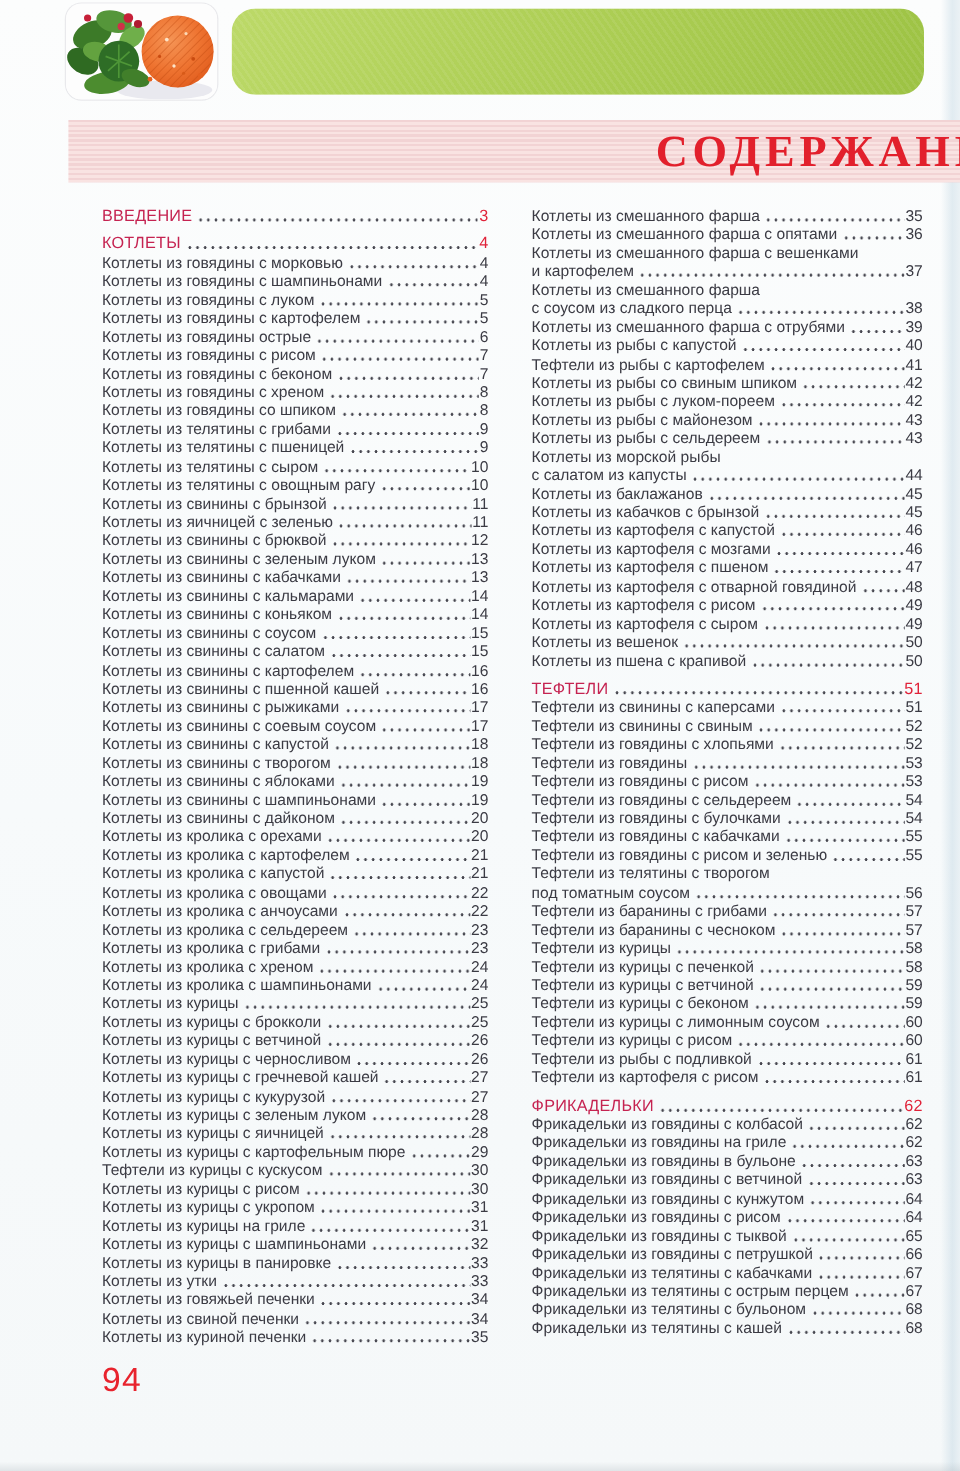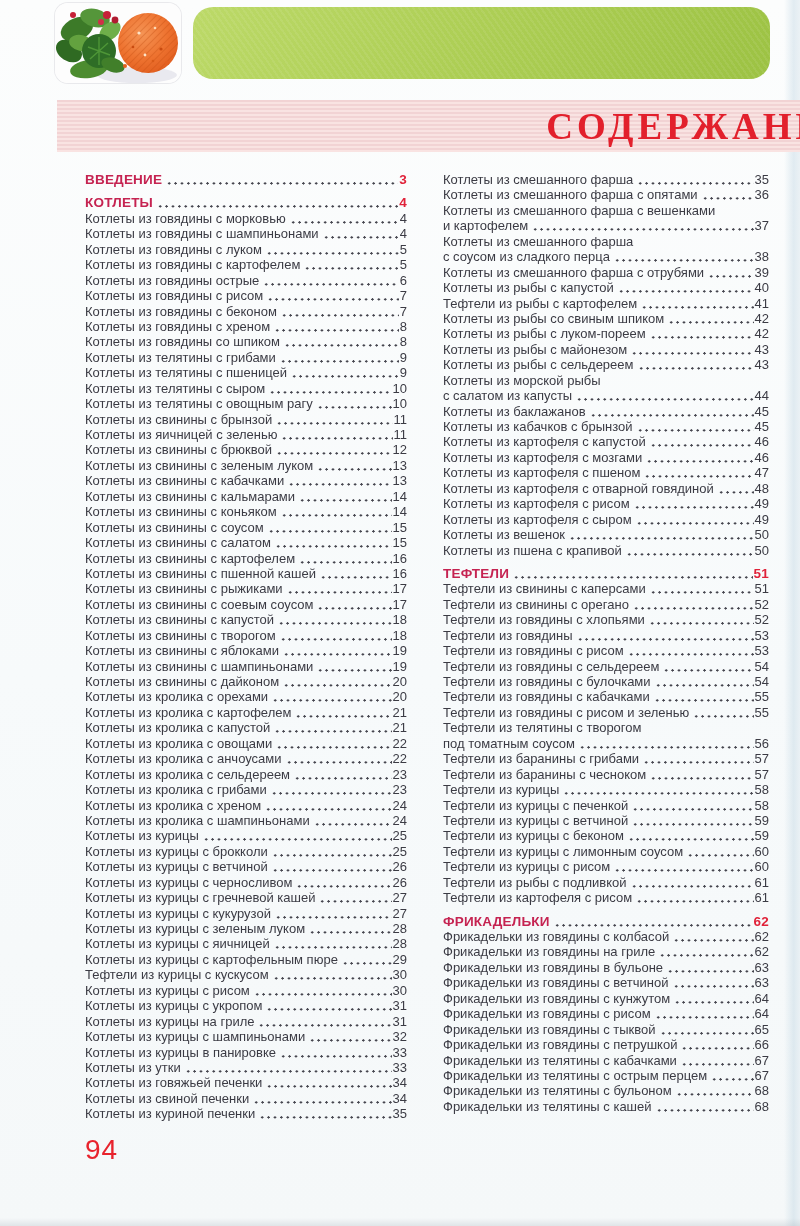--- a/index.html
+++ b/index.html
@@ -49,21 +49,21 @@
   .col{position:absolute;top:172px;}
   #col-left{left:85px;width:322px;}
   #col-right{left:443px;width:326px;text-align:right;}
 
   .row{display:flex;align-items:baseline;height:15.45px;font-size:13px;line-height:15.45px;color:var(--ink);}
   .row .t{white-space:nowrap;}
   .row .dots{flex:1 1 auto;min-width:8px;align-self:stretch;margin:0 1px 0 3px;
     background-image:radial-gradient(circle at 50% 76%,var(--dot) 1.05px,rgba(0,0,0,0) 1.35px);
     background-size:6.4px 15.45px;background-repeat:repeat-x;background-position:1px 0;}
   .row .p{white-space:nowrap;}
-  .row.hdr{font-weight:bold;color:var(--section-pink);font-size:13.5px;letter-spacing:.2px;}
+  .row.hdr{font-weight:normal;color:var(--section-pink);font-size:13.5px;letter-spacing:.2px;}
   .row.hdr .p{color:var(--section-page-red);}
   .row.gap{margin-top:8px;}
 
   
   .folio{position:absolute;left:85px;top:1134px;font-size:28px;color:#e8232d;letter-spacing:1px;}
 </style>
 </head>
 <body>
 
 <div class="edge-right"></div>
@@ -550,21 +550,21 @@
       <span class="t">ТЕФТЕЛИ</span>
       <span class="dots"></span>
       <span class="p">51</span>
     </div>
     <div class="row">
       <span class="t">Тефтели из свинины с каперсами</span>
       <span class="dots"></span>
       <span class="p">51</span>
     </div>
     <div class="row">
-      <span class="t">Тефтели из свинины с орегано</span>
+      <span class="t">Тефтели из свинины с свиным</span>
       <span class="dots"></span>
       <span class="p">52</span>
     </div>
     <div class="row">
       <span class="t">Тефтели из говядины с хлопьями</span>
       <span class="dots"></span>
       <span class="p">52</span>
     </div>
     <div class="row">
       <span class="t">Тефтели из говядины</span>

